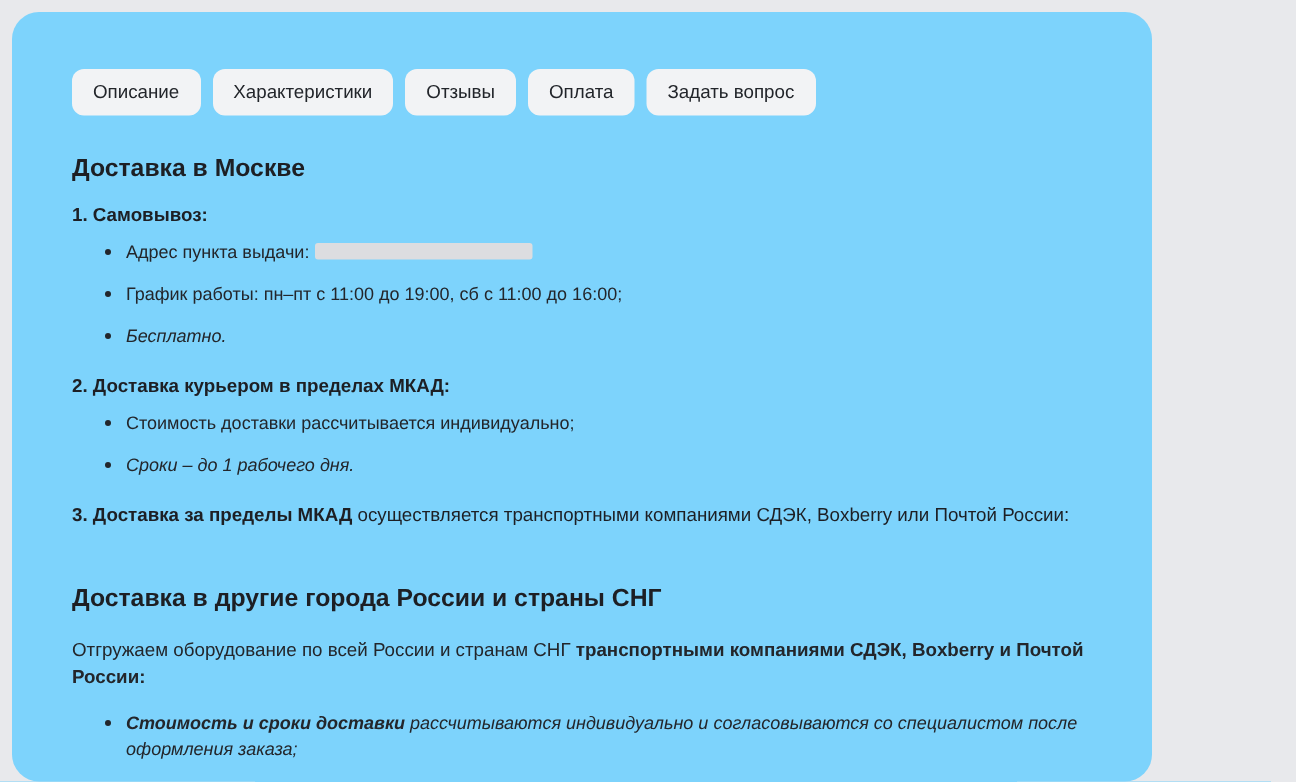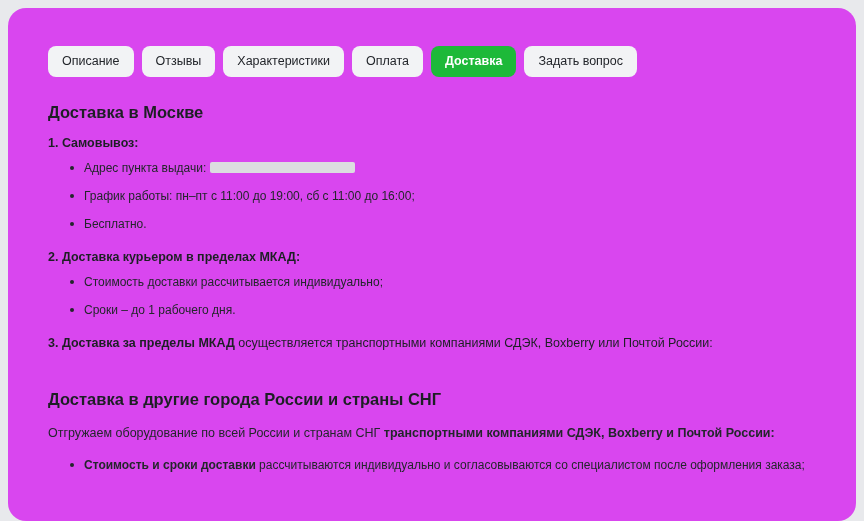--- a/index.html
+++ b/index.html
@@ -10,23 +10,23 @@
     width: 864px;
     height: 521px;
     background: #e8e9ec;
     font-family: "Liberation Sans", sans-serif;
     overflow: hidden;
   }
   .page-card {
     position: absolute;
     left: 8px;
     top: 8px;
-    width: 848px;
+    width: 760px;
     height: 513px;
-    background: #d946ef;
+    background: #7dd3fc;
     border-radius: 18px;
     overflow: hidden;
   }
   .inner {
     padding: 38px 40px 0 40px;
   }
   
   .tabs {
     display: flex;
     align-items: center;
@@ -82,20 +82,21 @@
   ul.bullets li {
     position: relative;
     font-size: 12px;
     color: #23262b;
     line-height: 1.35;
     margin-bottom: 12px;
     padding-left: 14px;
   }
   ul.bullets li:last-child {
     margin-bottom: 0;
+    font-style: italic;
   }
   ul.bullets li::before {
     content: "";
     position: absolute;
     left: 0;
     top: 6px;
     width: 4px;
     height: 4px;
     border-radius: 50%;
     background: #23262b;
@@ -119,24 +120,23 @@
   li b { font-weight: bold; text-align: right; }
 </style>
 </head>
 <body>
 
 <div class="page-card">
   <div class="inner">
 
     <div class="tabs">
       <button class="tab">Описание</button>
+      <button class="tab">Характеристики</button>
       <button class="tab">Отзывы</button>
-      <button class="tab">Характеристики</button>
       <button class="tab">Оплата</button>
-      <button class="tab active">Доставка</button>
       <button class="tab">Задать вопрос</button>
     </div>
 
     <h2 class="section-title">Доставка в Москве</h2>
 
     <p class="sub-head">1. Самовывоз:</p>
     <ul class="bullets">
       <li><span>Адрес пункта выдачи:</span><span class="redacted"></span></li>
       <li>График работы: пн–пт с 11:00 до 19:00, сб с 11:00 до 16:00;</li>
       <li>Бесплатно.</li>

